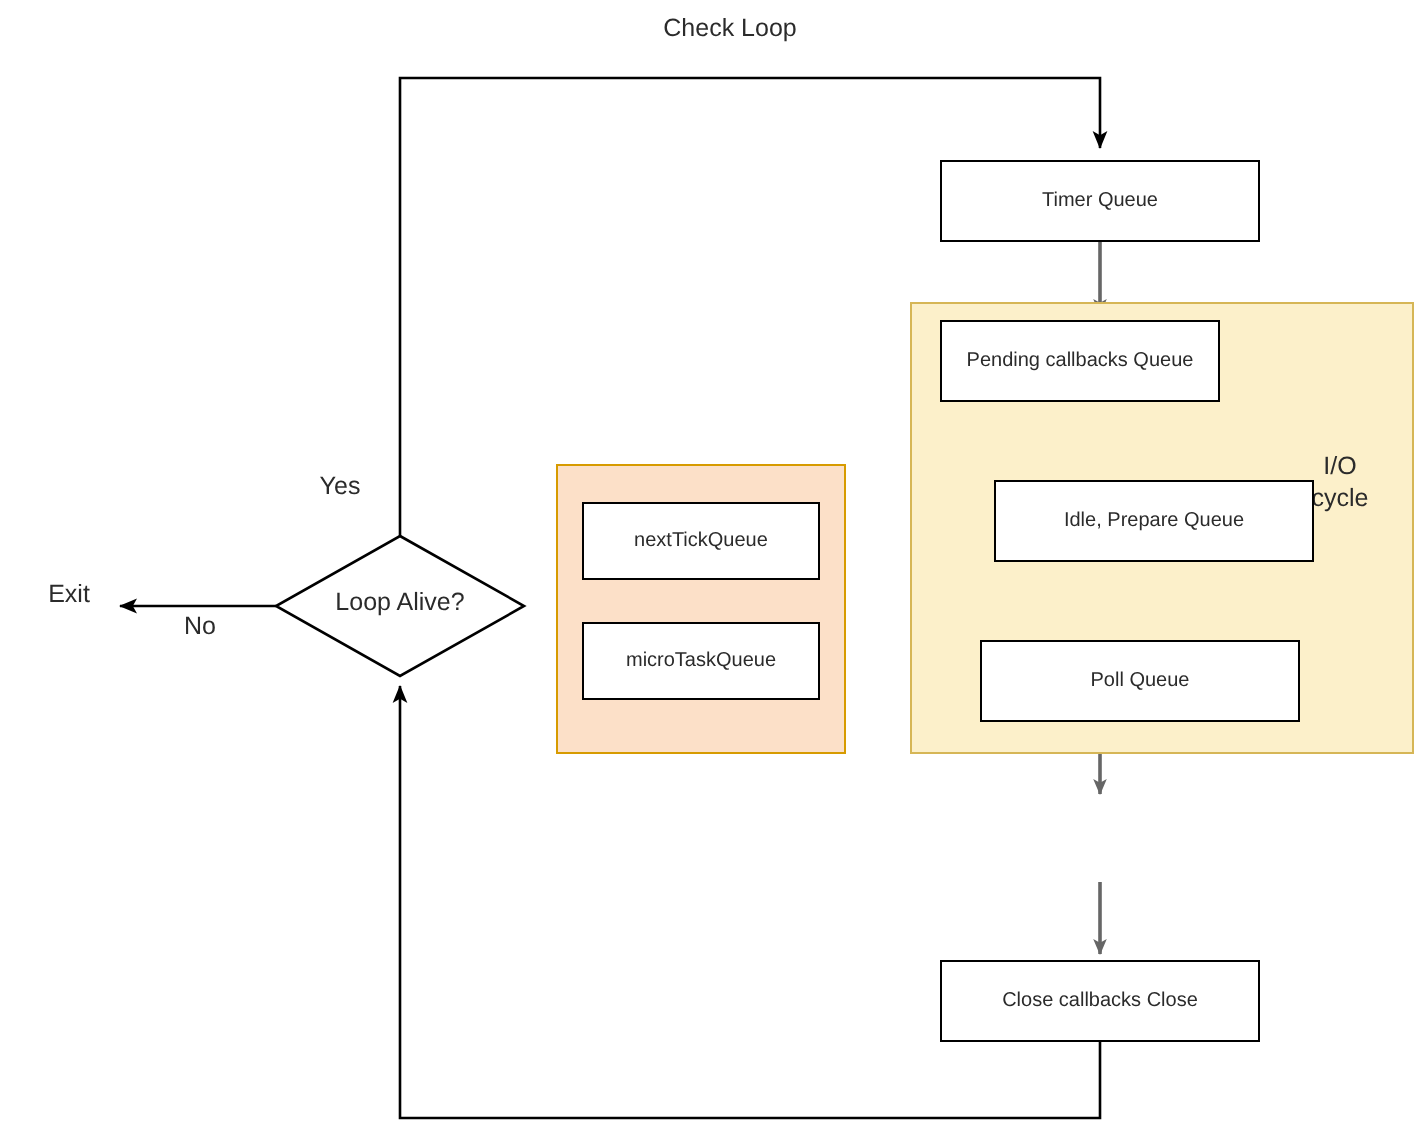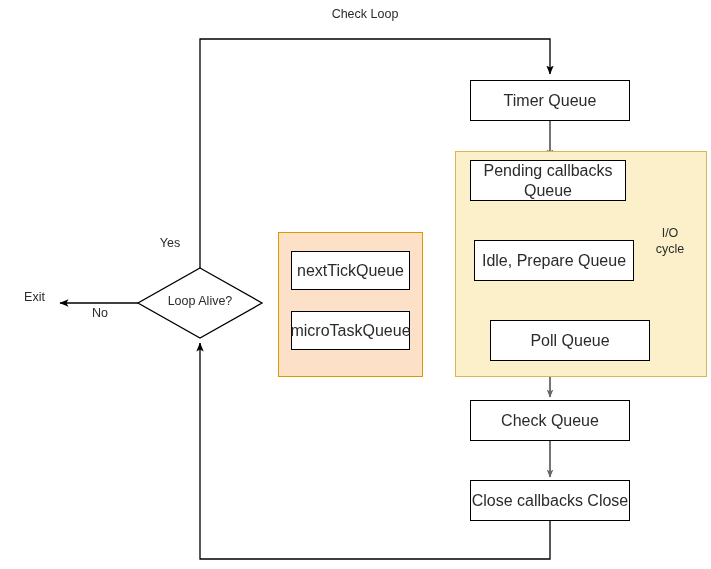--- a/index.html
+++ b/index.html
@@ -28,21 +28,21 @@
     pointer-events: none;
   }
   .node-box {
     position: absolute;
     box-sizing: border-box;
     background: #ffffff;
     border: 1px solid #000000;
     display: flex;
     align-items: center;
     justify-content: center;
-    font-size: 16px;
+    font-size: 10px;
     color: #2b2b2b;
     line-height: 1.2;
     text-align: center;
   }
   .region {
     position: absolute;
     box-sizing: border-box;
   }
   .region-io {
     background: #fcf0ca;
@@ -129,27 +129,26 @@
   <div class="edge-label" style="left:150px; top:236px; width:40px;">Yes</div>
 
   <div class="edge-label" style="left:80px; top:306px; width:40px;">No</div>
 
   <div class="edge-label" style="left:12px; top:290px; width:45px; text-align:center;">Exit</div>
 
   <div class="edge-label" style="left:160px; top:294px; width:80px;">Loop Alive?</div>
 
   <div class="node-box" style="left:470px; top:80px; width:160px; height:41px;">Timer Queue</div>
 
-  <div class="node-box" style="left:470px; top:160px; width:156px; height:41px;">Pending callbacks Queue</div>
+  <div class="node-box" style="left:470px; top:160px; width:140px; height:41px;">Pending callbacks Queue</div>
 
-  <div class="node-box" style="left:474px; top:240px; width:160px; height:41px;">Idle, Prepare Queue</div>
+  <div class="node-box" style="left:497px; top:240px; width:160px; height:41px;">Idle, Prepare Queue</div>
 
   <div class="node-box" style="left:470px; top:320px; width:160px; height:41px;margin-left:20px;">Poll Queue</div>
 
-  <div class="node-box" style="left:470px; top:400px; width:160px; height:41px;">Check Queue</div>
 
   <div class="node-box" style="left:470px; top:480px; width:160px; height:41px;">Close callbacks Close</div>
 
   <div class="node-box" style="left:291px; top:311px; width:119px; height:39px;">microTaskQueue</div>
 
   <div class="node-box" style="left:291px; top:251px; width:119px; height:39px;">nextTickQueue</div>
 
 </div>
 
 </body></html>

